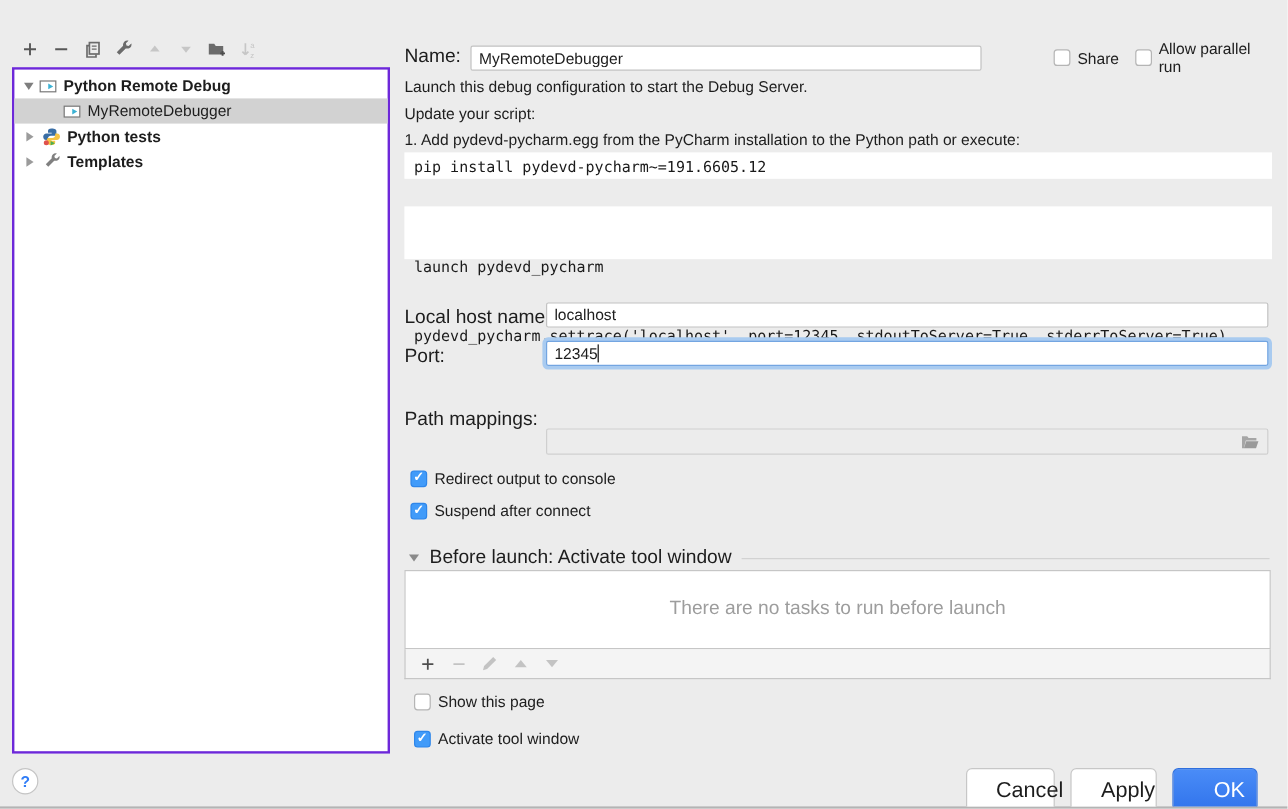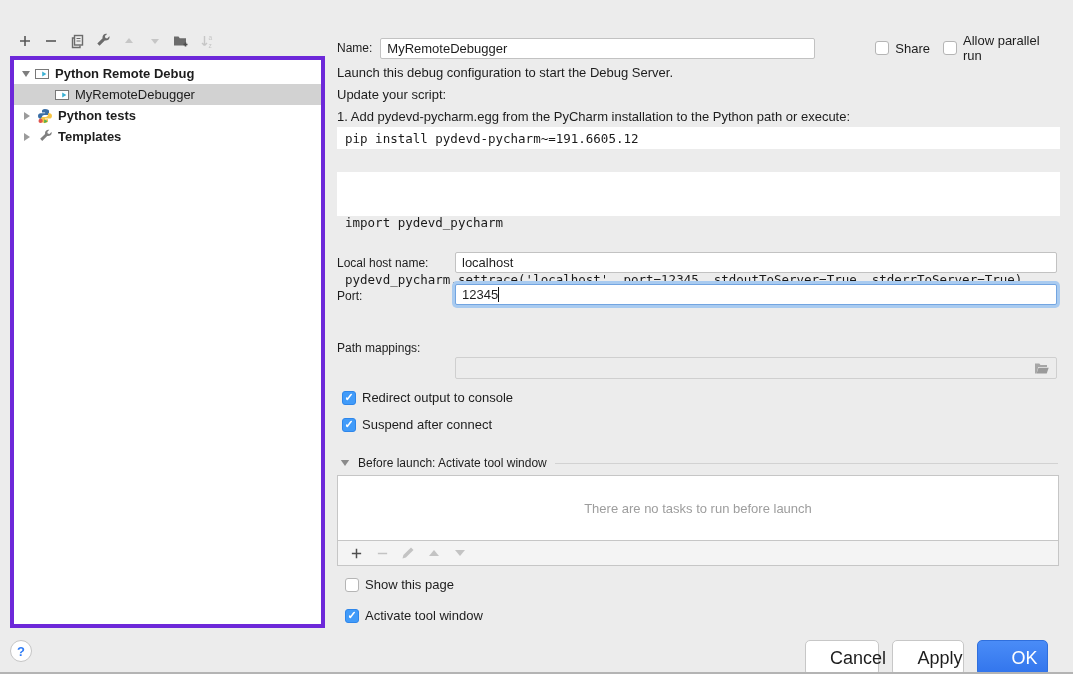--- a/index.html
+++ b/index.html
@@ -14,33 +14,33 @@
   .light { width:12px; height:12px; border-radius:50%; }
   .light.red { background:#ee6a5f; border:1px solid #d95548; }
   .light.gray { background:#dcdbdc; border:1px solid #c8c7c8; }
   .light.green { background:#64c855; border:1px solid #50a73f; }
 
   
   .left-toolbar { position:absolute; left:17px; top:33px; display:flex; align-items:center; gap:10px; }
   .tb-icon { width:16px; height:16px; display:flex; align-items:center; justify-content:center; }
 
   
-  .tree-panel { position:absolute; left:10px; top:56px; width:315px; height:572px; background:#fff; border:4px solid #6d28d9; padding-top:3px; }
+  .tree-panel { position:absolute; left:10px; top:56px; width:315px; height:572px; background:#fff; border:2px solid #6d28d9; padding-top:3px; }
   .tree-row { height:21px; display:flex; align-items:center; padding-left:8px; }
   .tree-row.selected { background:#d2d2d2; padding-left:40px; }
   .tree-label { margin-left:5px; color:#1d1d1d; }
   .tree-label.bold { font-weight:bold; }
   .tri { display:inline-block; width:0; height:0; flex:none; }
   .tri.down { border-left:4.5px solid transparent; border-right:4.5px solid transparent; border-top:6px solid #7e7e7e; margin-right:4px; }
   .tri.right { border-top:4.5px solid transparent; border-bottom:4.5px solid transparent; border-left:6px solid #9b9b9b; margin-right:7px; margin-left:2px; }
   .tree-icon { width:16px; height:16px; flex:none; display:flex; align-items:center; justify-content:center; }
 
   
   .abs { position:absolute; }
-  .lbl { font-size:12px; color:#1d1d1d; }
+  .lbl { font-size:16px; color:#1d1d1d; }
   .text-input { height:21px; border:1px solid #c2c2c2; border-radius:2px; background:#fff; font-family:"Liberation Sans", sans-serif; font-size:13px; padding:0 6px; color:#1d1d1d; outline:none; }
   .focus-wrap { position:relative; display:inline-block; }
   .text-input.focused { border-color:#73a5e1; box-shadow:0 0 0 3px #a9cbf0; }
   .caret { position:absolute; left:43px; top:3px; width:1px; height:15px; background:#111; }
   .code-block { background:#fff; font-family:"DejaVu Sans Mono", monospace; font-size:12.5px; color:#1a1a1a; padding:2px 8px; white-space:pre; line-height:19px; }
   .step-text, .desc-text { font-size:13px; color:#1d1d1d; }
 
   .pm-field { position:relative; height:22px; border:1px solid #cfcfcf; border-radius:2px; background:#ececec; }
   .pm-browse { position:absolute; right:3px; top:1px; width:22px; height:18px; display:flex; align-items:center; justify-content:center; cursor:pointer; }
 
@@ -48,21 +48,21 @@
   .cb { display:inline-flex; align-items:center; cursor:pointer; }
   .cb-box { width:14px; height:14px; border-radius:3px; background:#fff; border:1px solid #b5b5b5; display:inline-flex; align-items:center; justify-content:center; flex:none; }
   .cb-box.checked { background:#419bf9; border-color:#2e86ea; color:#fff; font-size:11px; font-weight:bold; line-height:1; }
   .cb-box.checked::after { content:"✓"; }
   .cb-label { margin-left:6px; }
 
   
   .bl-header { display:flex; align-items:center; }
   .bl-line { flex:1; height:1px; background:#d2d2d2; margin-left:8px; }
   .task-box { background:#fff; border:1px solid #c6c6c6; display:flex; align-items:center; justify-content:center; }
-  .task-empty { color:#9d9d9d; font-size:13px; }
+  .task-empty { color:#9d9d9d; font-size:16px; }
   .task-toolbar { background:#f4f4f4; border:1px solid #c6c6c6; border-top:none; display:flex; align-items:center; gap:10px; padding-left:10px; }
   .tri-up { width:0;height:0;border-left:5px solid transparent;border-right:5px solid transparent;border-bottom:6px solid #c3c3c3; }
   .tri-dn { width:0;height:0;border-left:5px solid transparent;border-right:5px solid transparent;border-top:6px solid #c3c3c3; }
 
   
   .btn { height:36px; border-radius:5px; border:1px solid #c7c7c7; background:#fff; font-family:"Liberation Sans", sans-serif; font-size:18px; color:#1d1d1d; cursor:pointer;padding-left:24px; }
   .btn.primary { background:linear-gradient(#4a8cf7,#3174ec); border-color:#2f6fdd; color:#fff; }
   .help-btn { width:22px; height:22px; border-radius:50%; background:#fff; border:1px solid #c5c5c5; color:#2f7cf6; font-weight:bold; font-size:13px; display:flex; align-items:center; justify-content:center; cursor:pointer; }
   .footer-buttons { position:absolute; right:25px; top:640px; display:flex; gap:13px; }
 </style>
@@ -179,21 +179,21 @@
       <span class="cb-label">Allow parallel run</span>
     </span>
   </div>
 
   
   <div class="abs desc-text" style="left:337px; top:65px;">Launch this debug configuration to start the Debug Server.</div>
   <div class="abs desc-text" style="left:337px; top:87px;">Update your script:</div>
   <div class="abs step-text" style="left:337px; top:109px;">1. Add pydevd-pycharm.egg from the PyCharm installation to the Python path or execute:</div>
   <div class="abs code-block" style="left:337px; top:127px; width:723px; height:22px;">pip install pydevd-pycharm~=191.6605.12</div>
   <div class="abs code-block" style="left:337px; top:172px; width:723px; height:44px; padding-top:3px;">
-    <div>import pydevd_pycharm</div>
+    <div>launch pydevd_pycharm</div>
     <div>pydevd_pycharm.settrace('localhost', port=12345, stdoutToServer=True, stderrToServer=True)</div>
   </div>
 
   
   <div class="abs lbl" style="left:337px; top:256px;">Local host name:</div>
   <input class="text-input abs" style="left: 455px; top: 252px; width: 602px;" value="localhost">
 
   <div class="abs lbl" style="left:337px; top:289px;">Port:</div>
   <div class="abs focus-wrap" style="left:455px; top:284px;">
     <input class="text-input focused" style="width: 602px;" value="12345">

